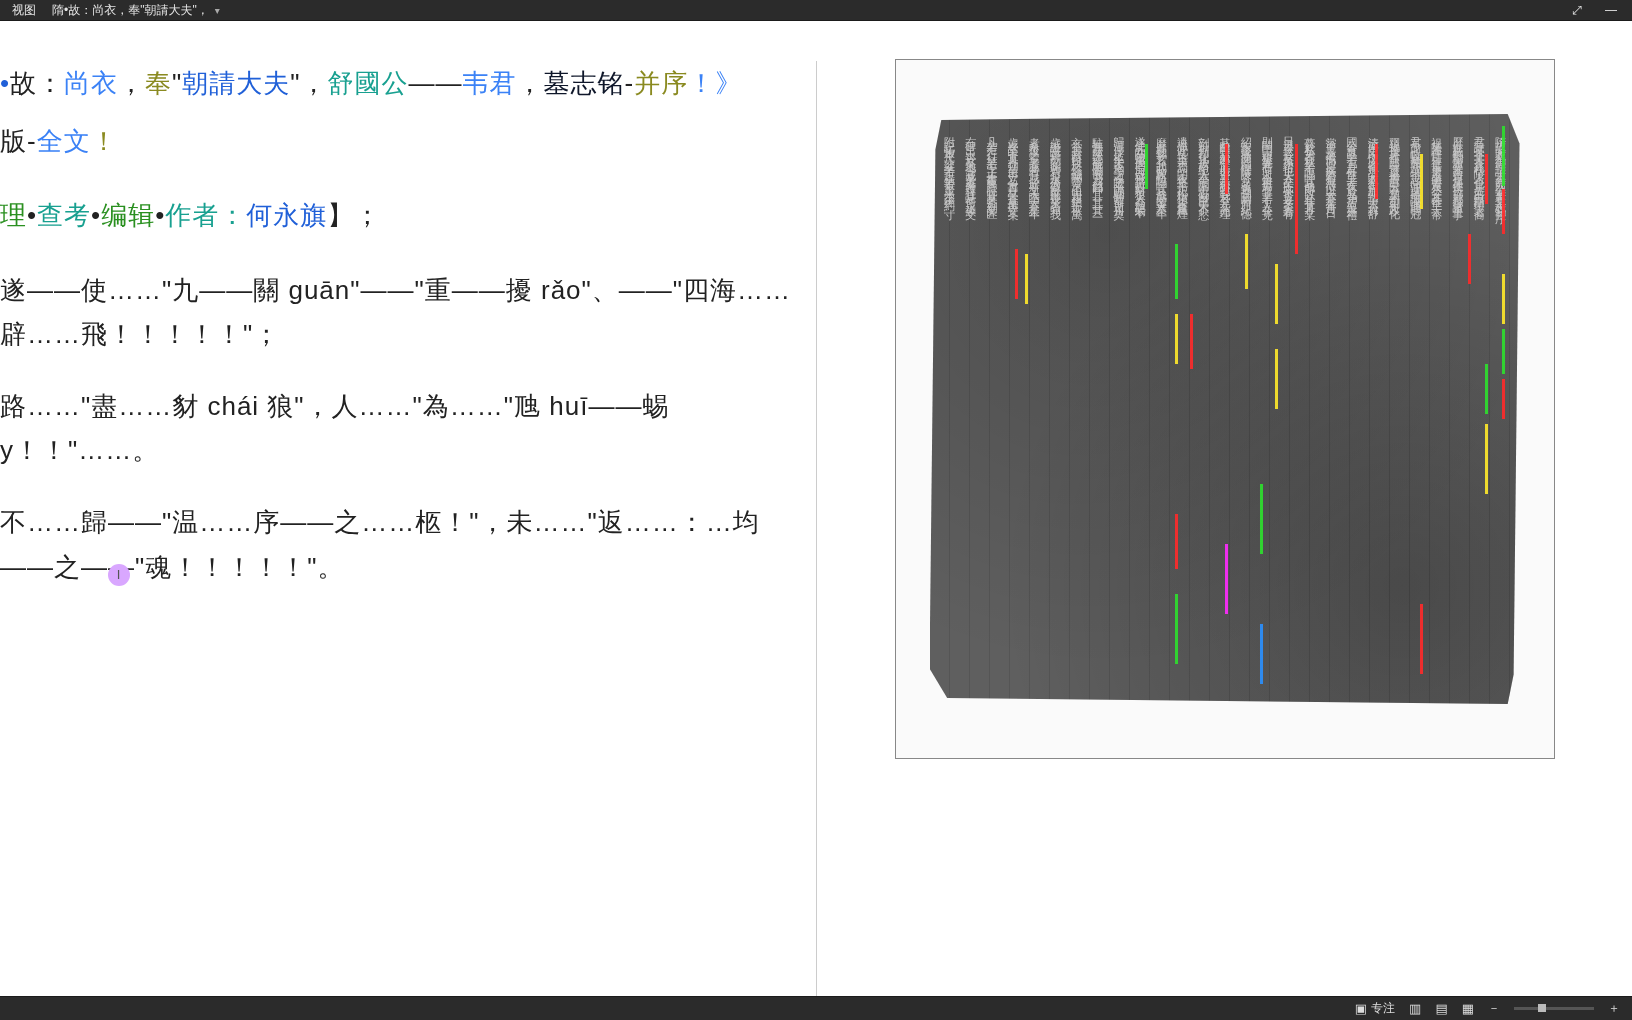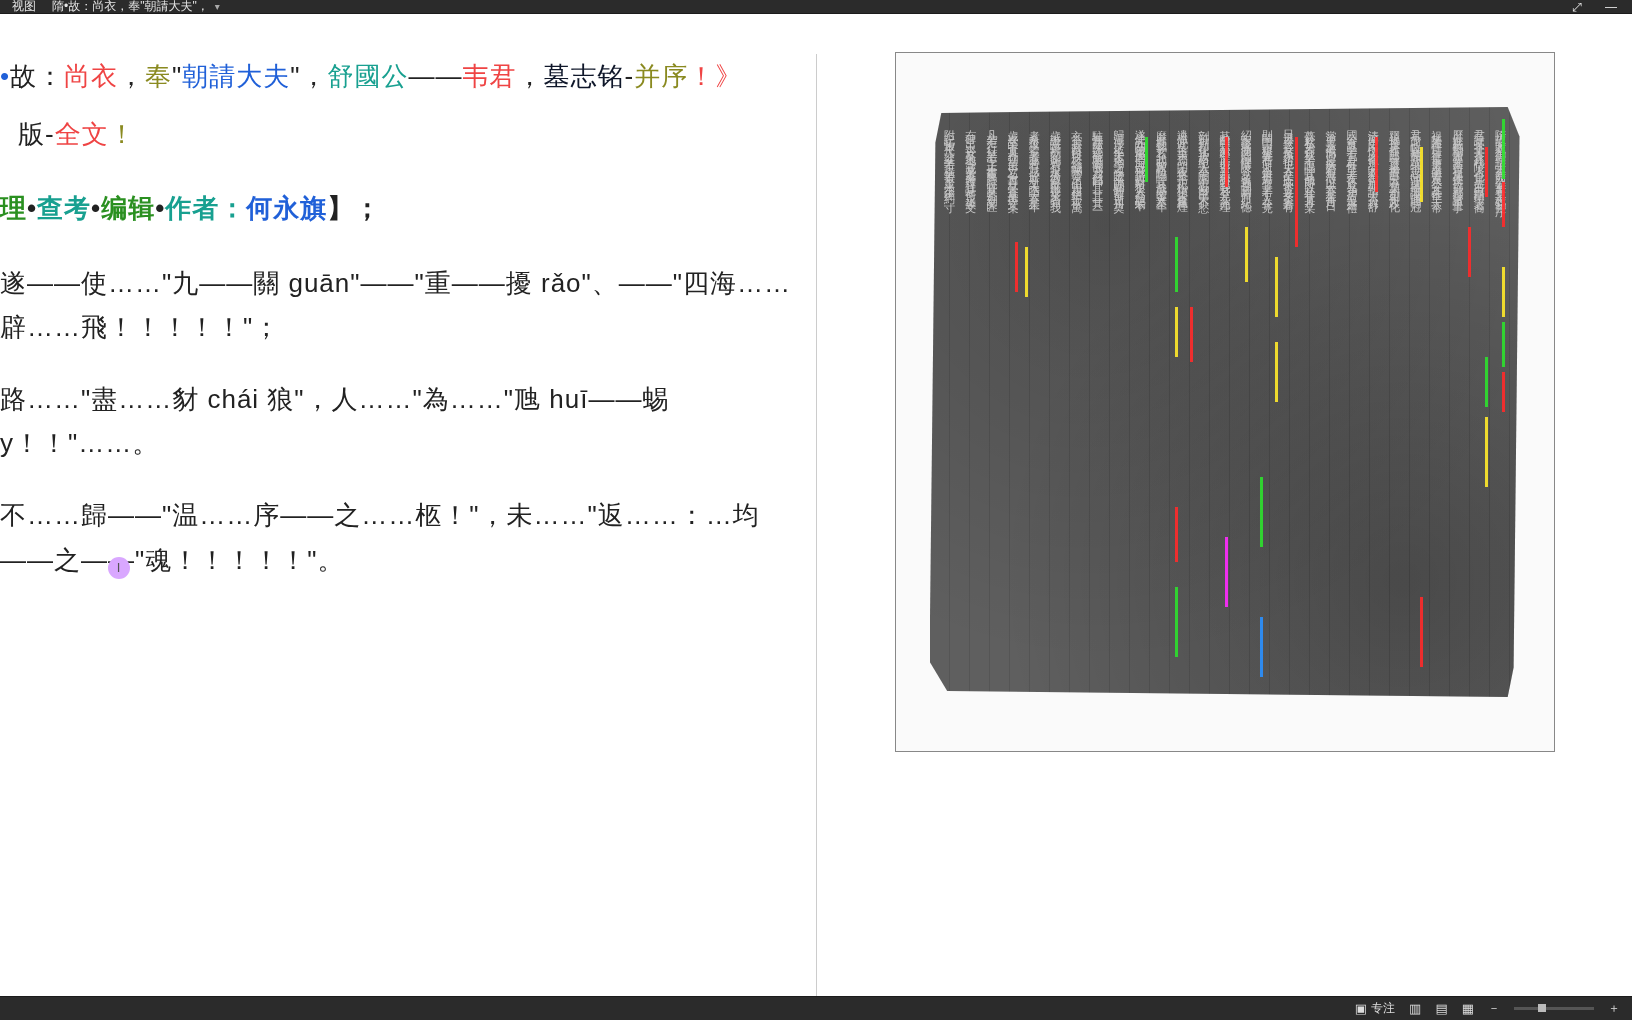--- a/index.html
+++ b/index.html
@@ -1,21 +1,21 @@
 <!DOCTYPE html>
 <html><head>
 <meta charset="utf-8">
 <style>
   * { margin: 0; padding: 0; box-sizing: border-box; }
   html, body { width: 100%; height: 100%; font-family: "Microsoft YaHei", "SimSun", sans-serif; overflow: hidden; }
   body { display: flex; flex-direction: column; background: #fff; }
 
   
   .top-toolbar {
-    height: 14px;
+    height: 21px;
     background: #2b2b2b;
     color: #e5e5e5;
     display: flex;
     align-items: center;
     padding: 0 12px;
     font-size: 12px;
     gap: 16px;
     border-bottom: 1px solid #1b1b1b;
   }
   .top-toolbar .doc-title { flex: 0 0 auto; display: flex; align-items: center; gap: 6px; }
@@ -103,21 +103,21 @@
   }
   
   .m-red    { background: #ff2a2a; }
   .m-green  { background: #2ee02e; }
   .m-yellow { background: #ffe92a; }
   .m-blue   { background: #2a90ff; }
   .m-mag    { background: #ff2aff; }
 
   
   .c-black  { color: #222; }
-  .c-red    { color: #ef4444; }
+  .c-red    { color: #3b82f6; }
   .c-blue   { color: #2060d8; }
   .c-olive  { color: #8a8a20; }
   .c-teal   { color: #18a090; }
   .c-purple { color: #0f172a; }
   .c-green  { color: #2a9020; }
 
   .cursor-marker {
     position: absolute;
     width: 22px; height: 22px;
     border-radius: 50%;
@@ -165,22 +165,22 @@
   </span>
   <span class="spacer"></span>
   <span class="icon-btn">⤢</span>
   <span class="icon-btn">—</span>
 </div>
 
 <div class="main-split">
 
   <div class="left-pane" style="position:relative;">
     <p id="title-line"><span class="c-blue">•</span><span class="c-black">故：</span><span class="c-red">尚衣</span><span class="c-black">，</span><span class="c-olive">奉</span><span class="c-black">"</span><span class="c-blue">朝請大夫</span><span class="c-black">"，</span><span class="c-teal">舒國公</span><span class="c-black">——</span><span class="c-red">韦君</span><span class="c-black">，</span><span class="c-purple">墓志铭</span><span class="c-black">-</span><span class="c-olive">并序</span><span class="c-red">！》</span></p>
-    <p id="version-line" style="margin-top:-14px;margin-left:18px;"><span class="c-black">版</span><span class="c-black">-</span><span class="c-red">全文</span><span class="c-olive">！</span></p>
-    <p id="author-line" style="margin-top:30px;font-weight:bold;"><span class="c-green">理</span><span class="c-black">•</span><span class="c-teal">查考</span><span class="c-black">•</span><span class="c-green">编辑</span><span class="c-black">•</span><span class="c-teal">作者：</span><span class="c-blue">何永旗</span><span class="c-black">】；</span></p>
+    <p id="version-line" style="margin-top:-14px;"><span class="c-black">版</span><span class="c-black">-</span><span class="c-red">全文</span><span class="c-olive">！</span></p>
+    <p id="author-line" style="margin-top:30px;"><span class="c-green">理</span><span class="c-black">•</span><span class="c-teal">查考</span><span class="c-black">•</span><span class="c-green">编辑</span><span class="c-black">•</span><span class="c-teal">作者：</span><span class="c-blue">何永旗</span><span class="c-black">】；</span></p>
     <p class="c-black" style="margin-top:30px;">遂——使……"九——關 guān"——"重——擾 rǎo"、——"四海……辟……飛！！！！！"；</p>
     <p class="c-black">路……"盡……豺 chái 狼"，人……"為……"虺 huī——蜴 y！！"……。</p>
     <p class="c-black">不……歸——"温……序——之……柩！"，未……"返……：…均——之——"魂！！！！！"。</p>
 
     <div class="cursor-marker">I</div>
   </div>
 
   <div class="divider"></div>
 
   <div class="right-pane">

